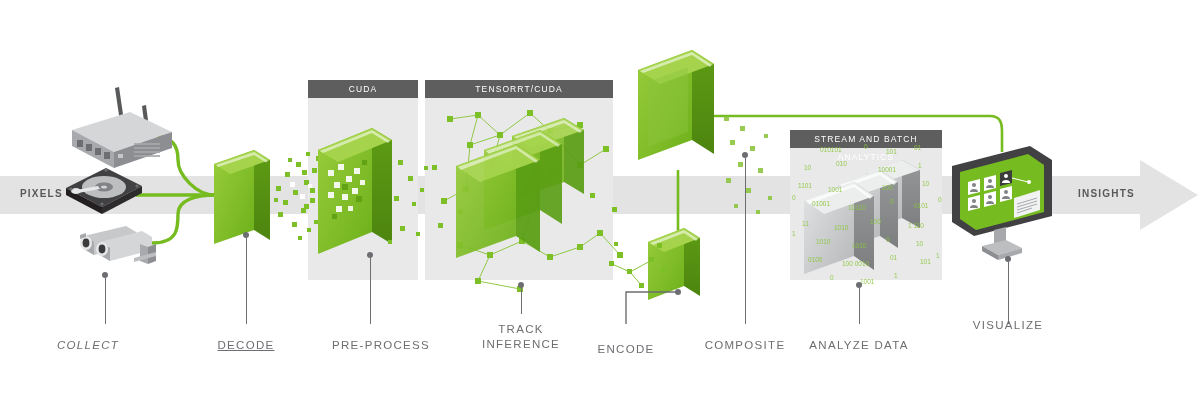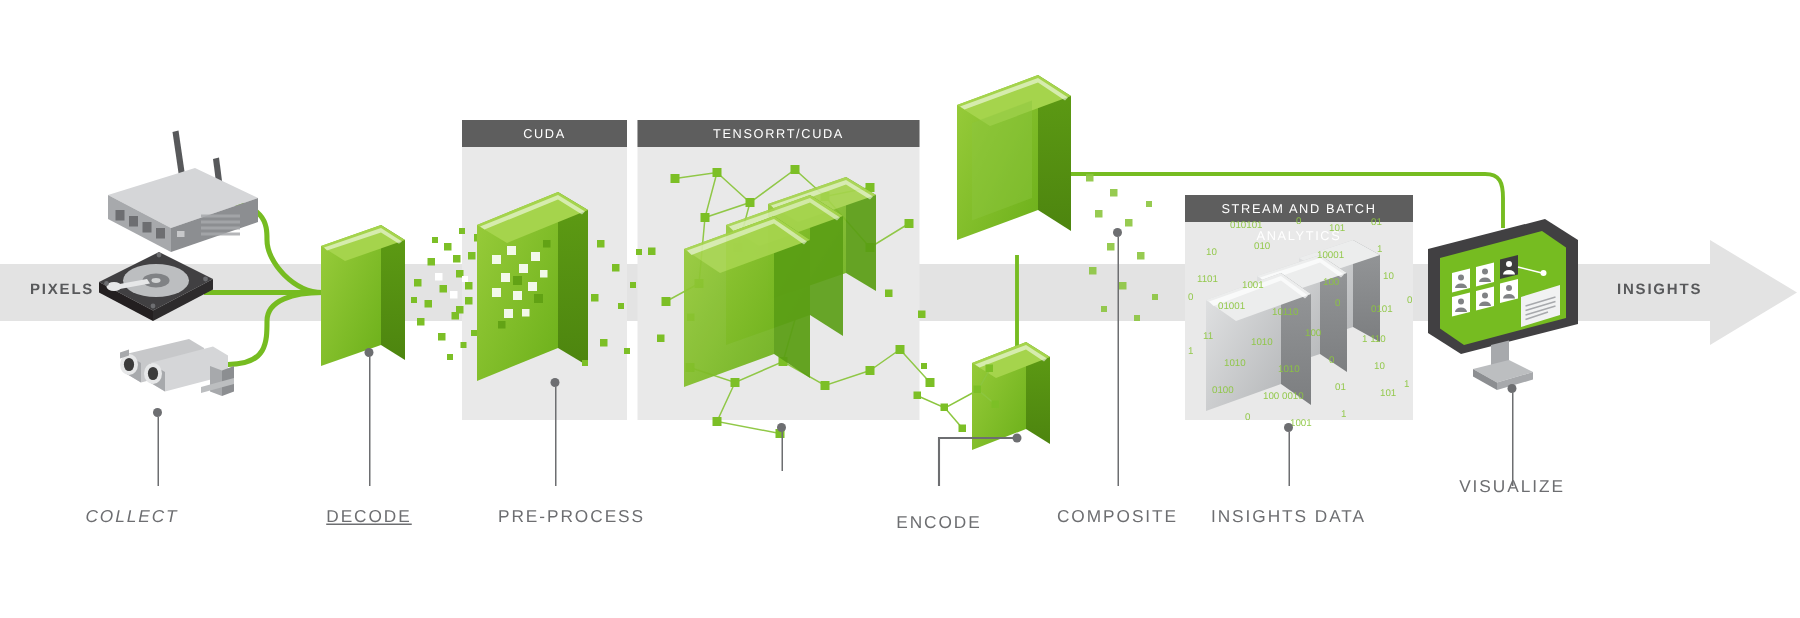--- a/index.html
+++ b/index.html
@@ -477,32 +477,34 @@
   <div class="abs ptr-dot" style="left:243px;top:232px;"></div>
   <div class="abs ptr-line" style="left:245.5px;top:238px;height:86px;"></div>
   <div class="abs caption" style="left:186px;top:338px;width:120px;text-decoration:underline;">DECODE</div>
 
   <div class="abs ptr-dot" style="left:367px;top:252px;"></div>
   <div class="abs ptr-line" style="left:369.5px;top:258px;height:66px;"></div>
   <div class="abs caption" style="left:310px;top:338px;width:120px;text-align:right;">PRE-PROCESS</div>
 
   <div class="abs ptr-dot" style="left:518px;top:282px;"></div>
   <div class="abs ptr-line" style="left:520.5px;top:288px;height:26px;"></div>
+  <div class="abs caption" style="left:461px;top:322px;width:120px;">TRACK
+INFERENCE</div>
 
   <svg class="abs" style="left:596px;top:288px;width:90px;height:40px;">
     <path d="M30 36 L30 4 L82 4" stroke="#6d6e71" stroke-width="1.4" fill="none"></path>
     <circle cx="82" cy="4" r="3" fill="#6d6e71"></circle>
   </svg>
   <div class="abs caption" style="left:566px;top:342px;width:120px;">ENCODE</div>
 
   <div class="abs ptr-dot" style="left:742px;top:152px;"></div>
   <div class="abs ptr-line" style="left:744.5px;top:158px;height:166px;"></div>
   <div class="abs caption" style="left:685px;top:338px;width:120px;">COMPOSITE</div>
 
   <div class="abs ptr-dot" style="left:856px;top:282px;"></div>
   <div class="abs ptr-line" style="left:858.5px;top:288px;height:36px;"></div>
-  <div class="abs caption" style="left:799px;top:338px;width:120px;">INSIGHTS DATA</div>
+  <div class="abs caption" style="left:799px;top:338px;width:120px;">ANALYZE DATA</div>
 
   <div class="abs ptr-dot" style="left:1005px;top:256px;"></div>
   <div class="abs ptr-line" style="left:1007.5px;top:262px;height:62px;"></div>
   <div class="abs caption" style="left:948px;top:318px;width:120px;">VISUALIZE</div>
 
 </div>
 
 </body></html>

